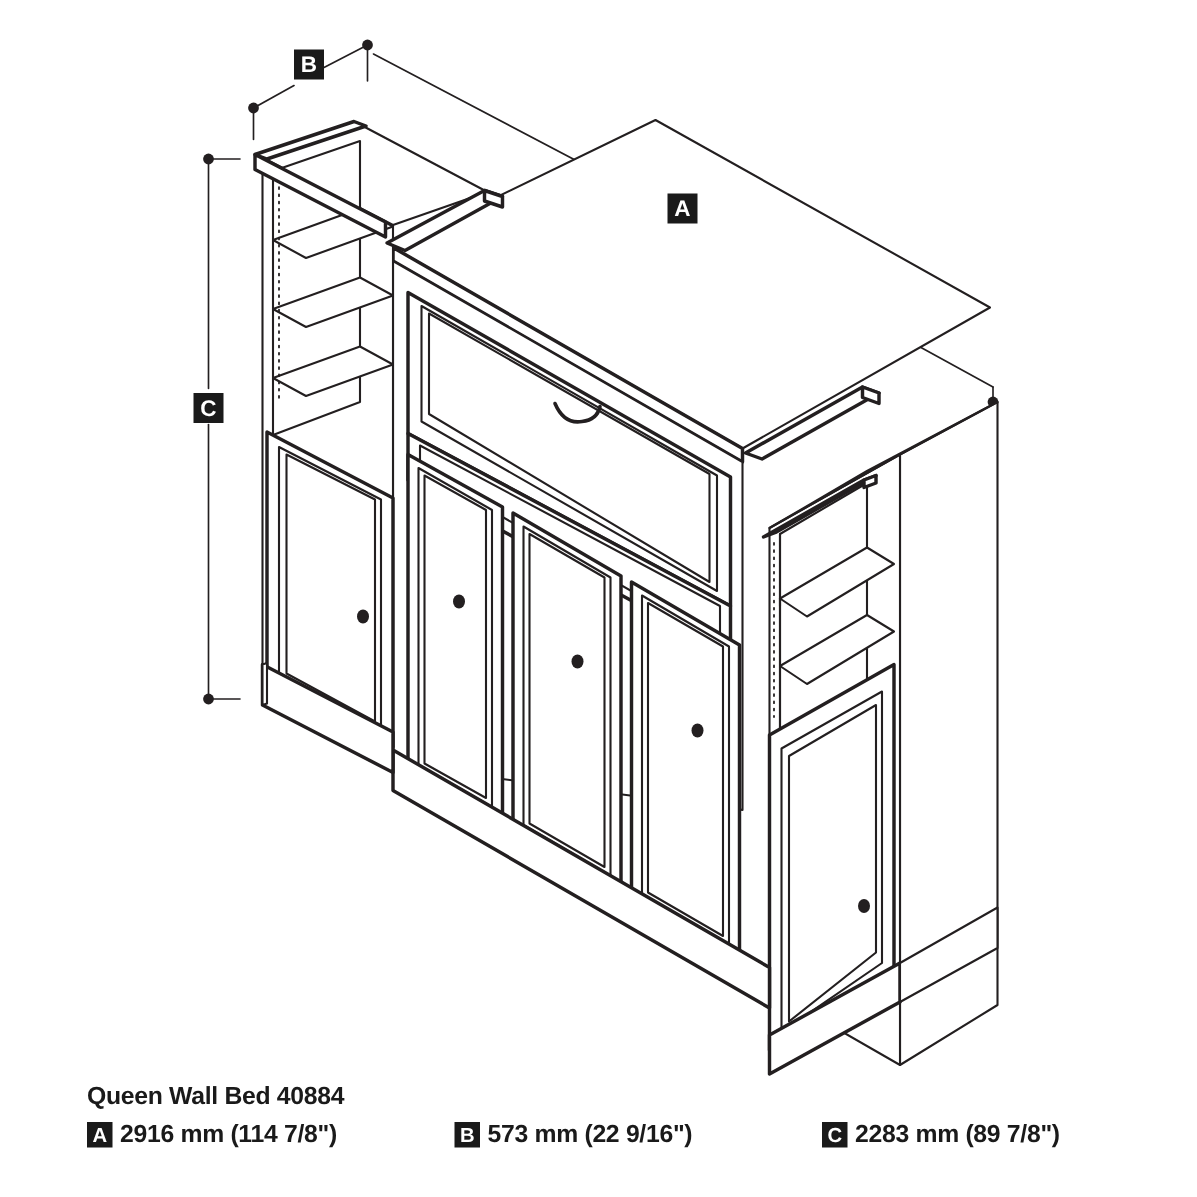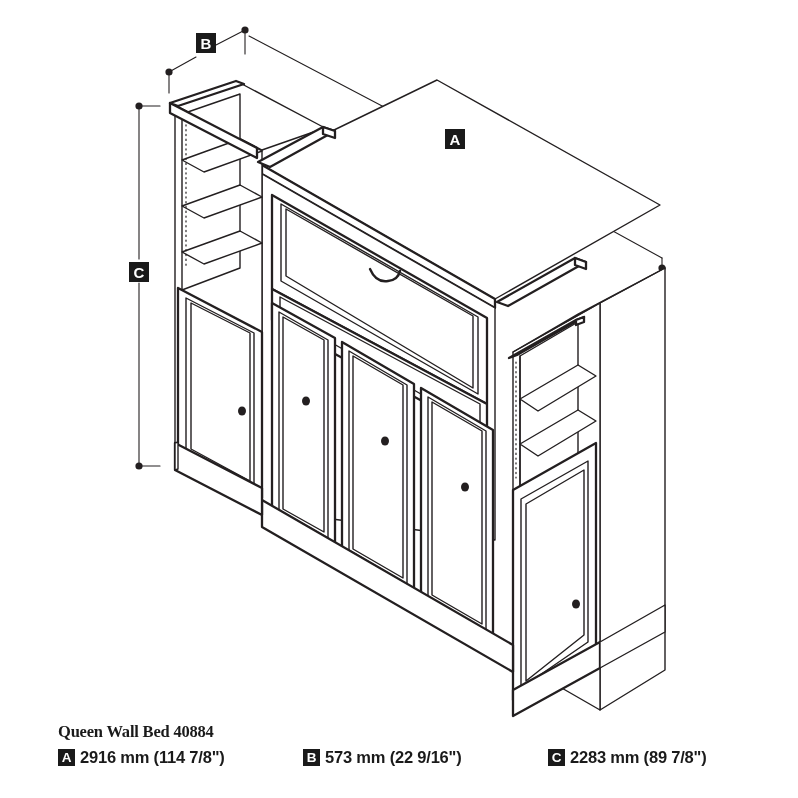--- a/index.html
+++ b/index.html
@@ -30,21 +30,20 @@
     top: 722px;
     width: 730px;
   }
   #caption-title {
     font-size: 16.5px;
     font-weight: bold;
     color: #1a1a1a;
     letter-spacing: -0.2px;
     margin-bottom: 6px;
     white-space: nowrap;
-    font-family: Liberation Serif, serif;
   }
   #legend-row {
     display: flex;
     align-items: center;
   }
   .legend-item {
     display: flex;
     align-items: center;
     white-space: nowrap;
   }

